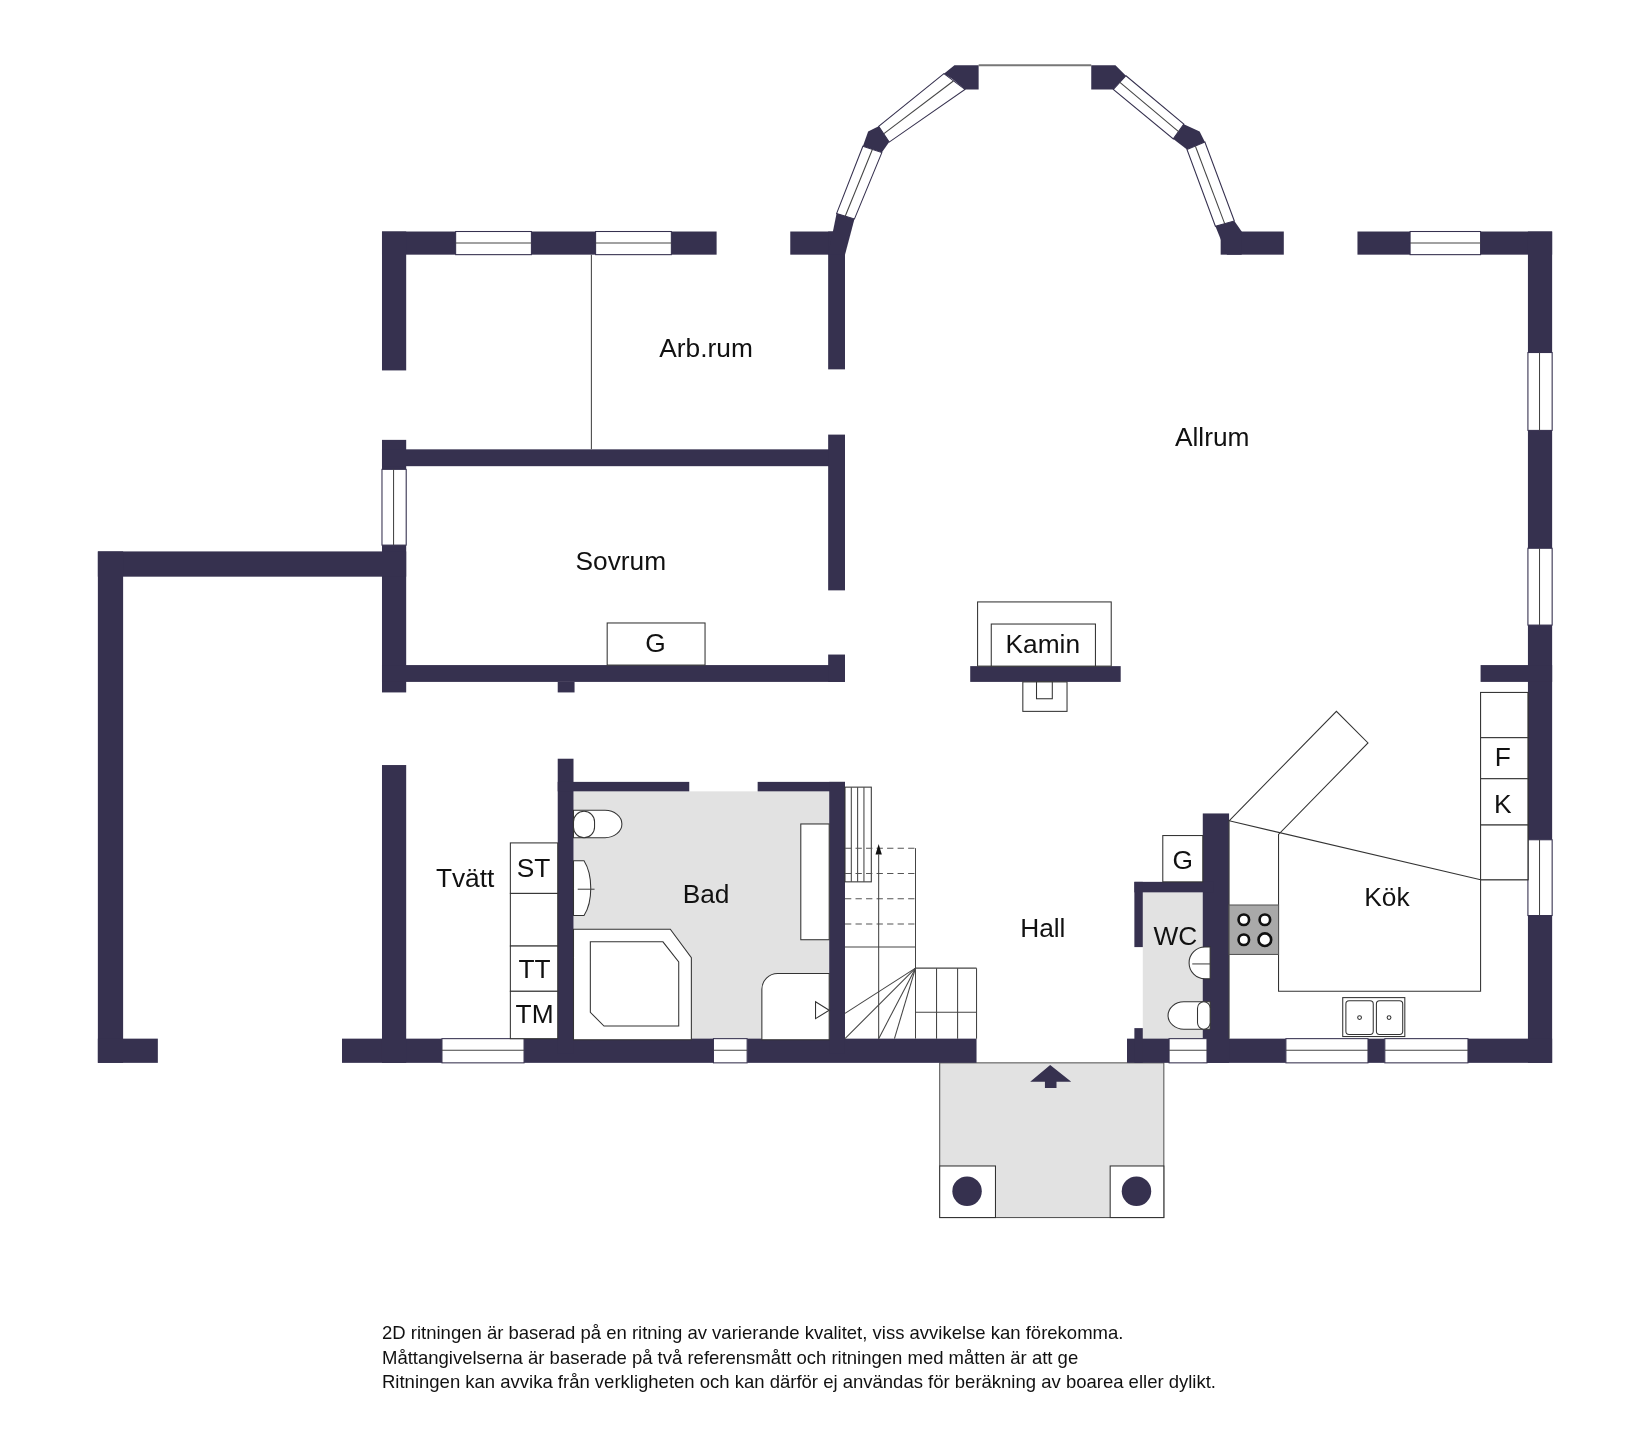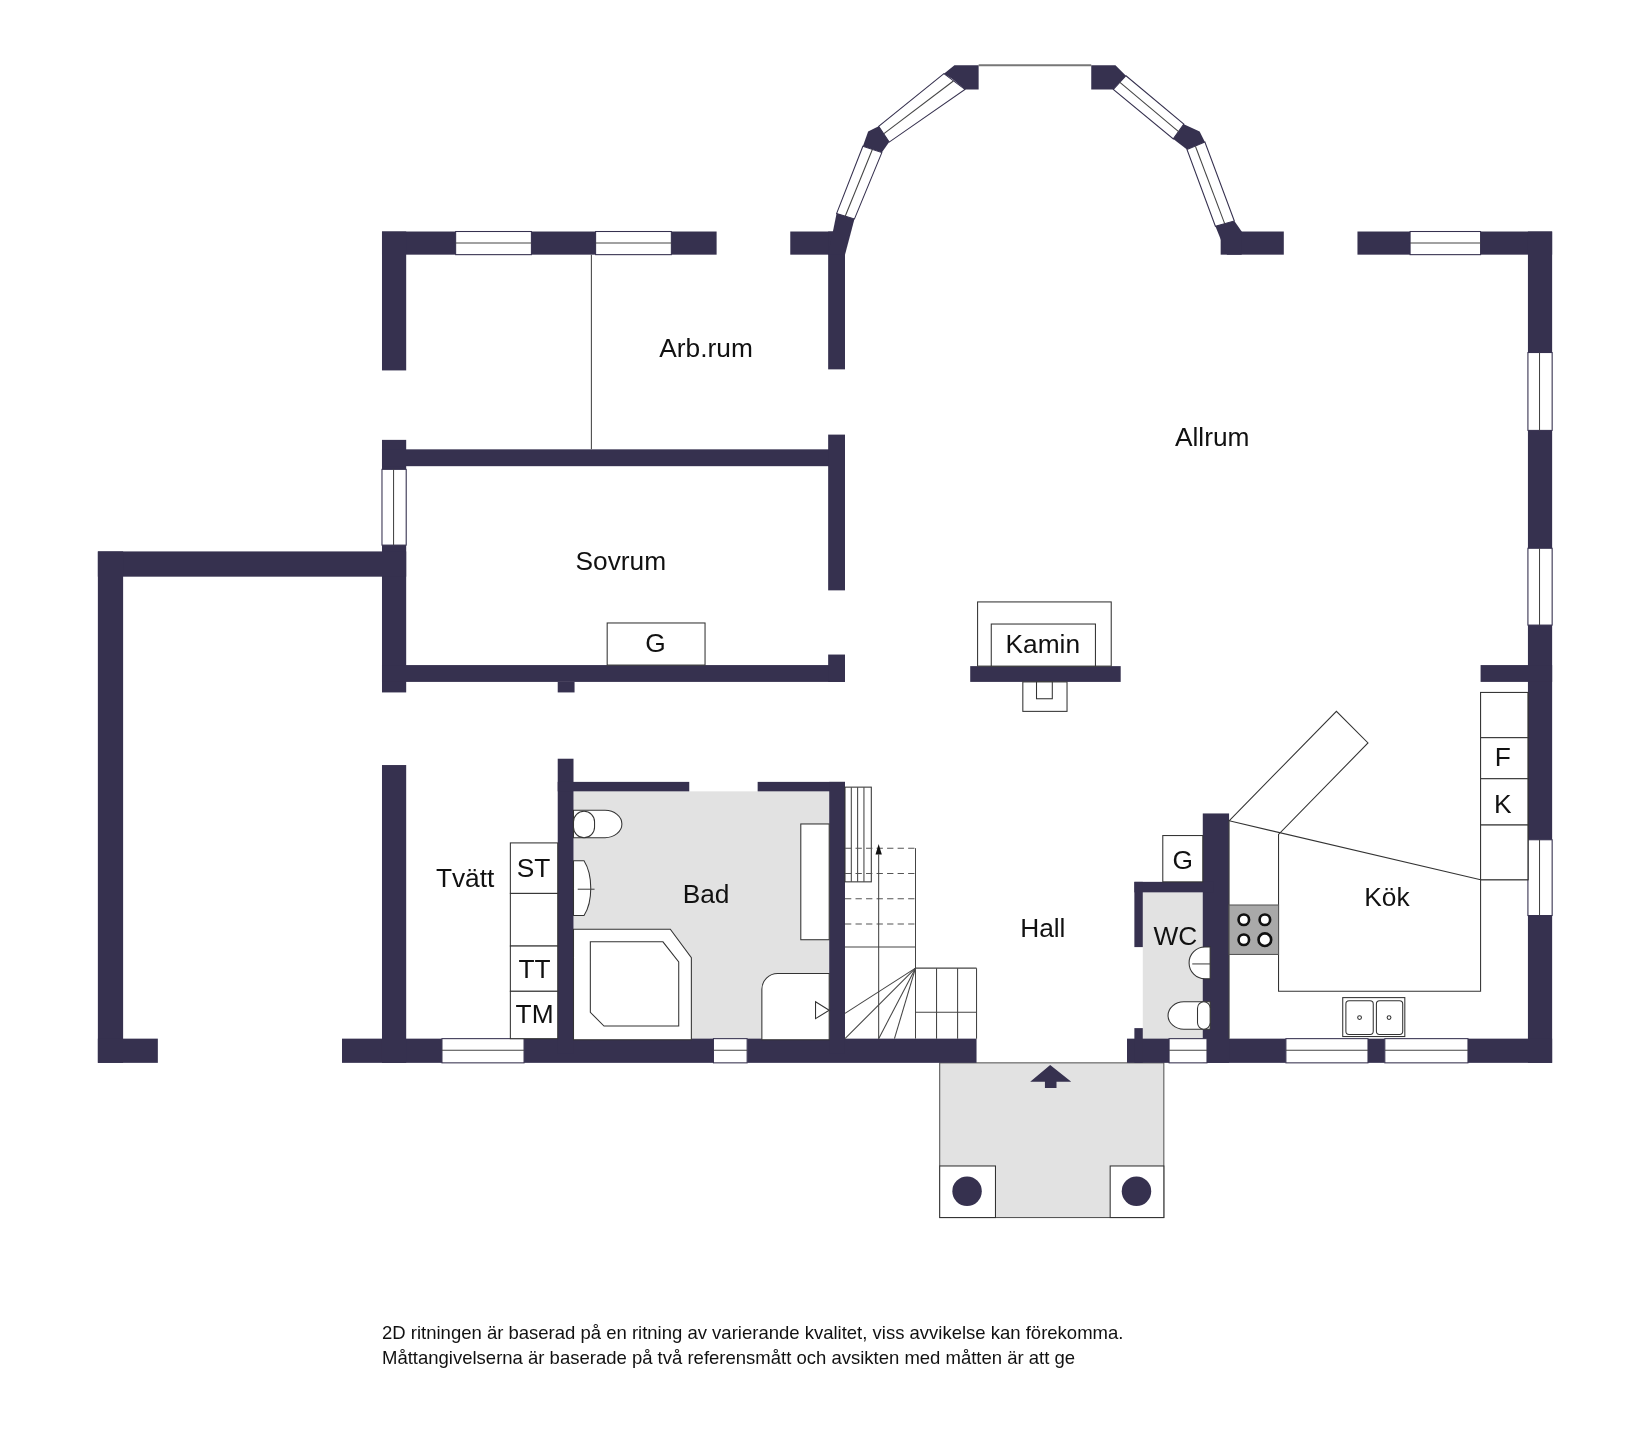--- a/index.html
+++ b/index.html
@@ -229,14 +229,15 @@
     <text class="lbl" x="1318" y="861">Kök</text>
     <text class="lbl" x="991" y="890">Hall</text>
     <text class="lbl" x="1117" y="898">WC</text>
     <text class="lbl" x="508" y="929">TT</text>
     <text class="lbl" x="508" y="972">TM</text>
   </g>
 </svg>
 
 <div class="note">
   <div>2D ritningen är baserad på en ritning av varierande kvalitet, viss avvikelse kan förekomma.</div>
-  <div>Måttangivelserna är baserade på två referensmått och avsikten med måtten är att ge</div>
+  <div>Måttangivelserna är baserade på två referensmått och ritningen med måtten är att ge</div>
+  <div>Ritningen kan avvika från verkligheten och kan därför ej användas för beräkning av boarea eller dylikt.</div>
 </div>
 
 </body></html>

